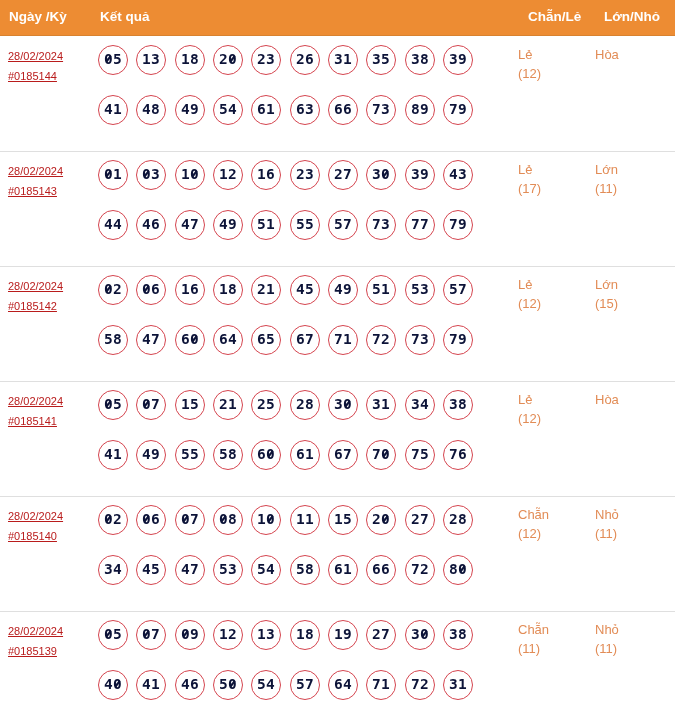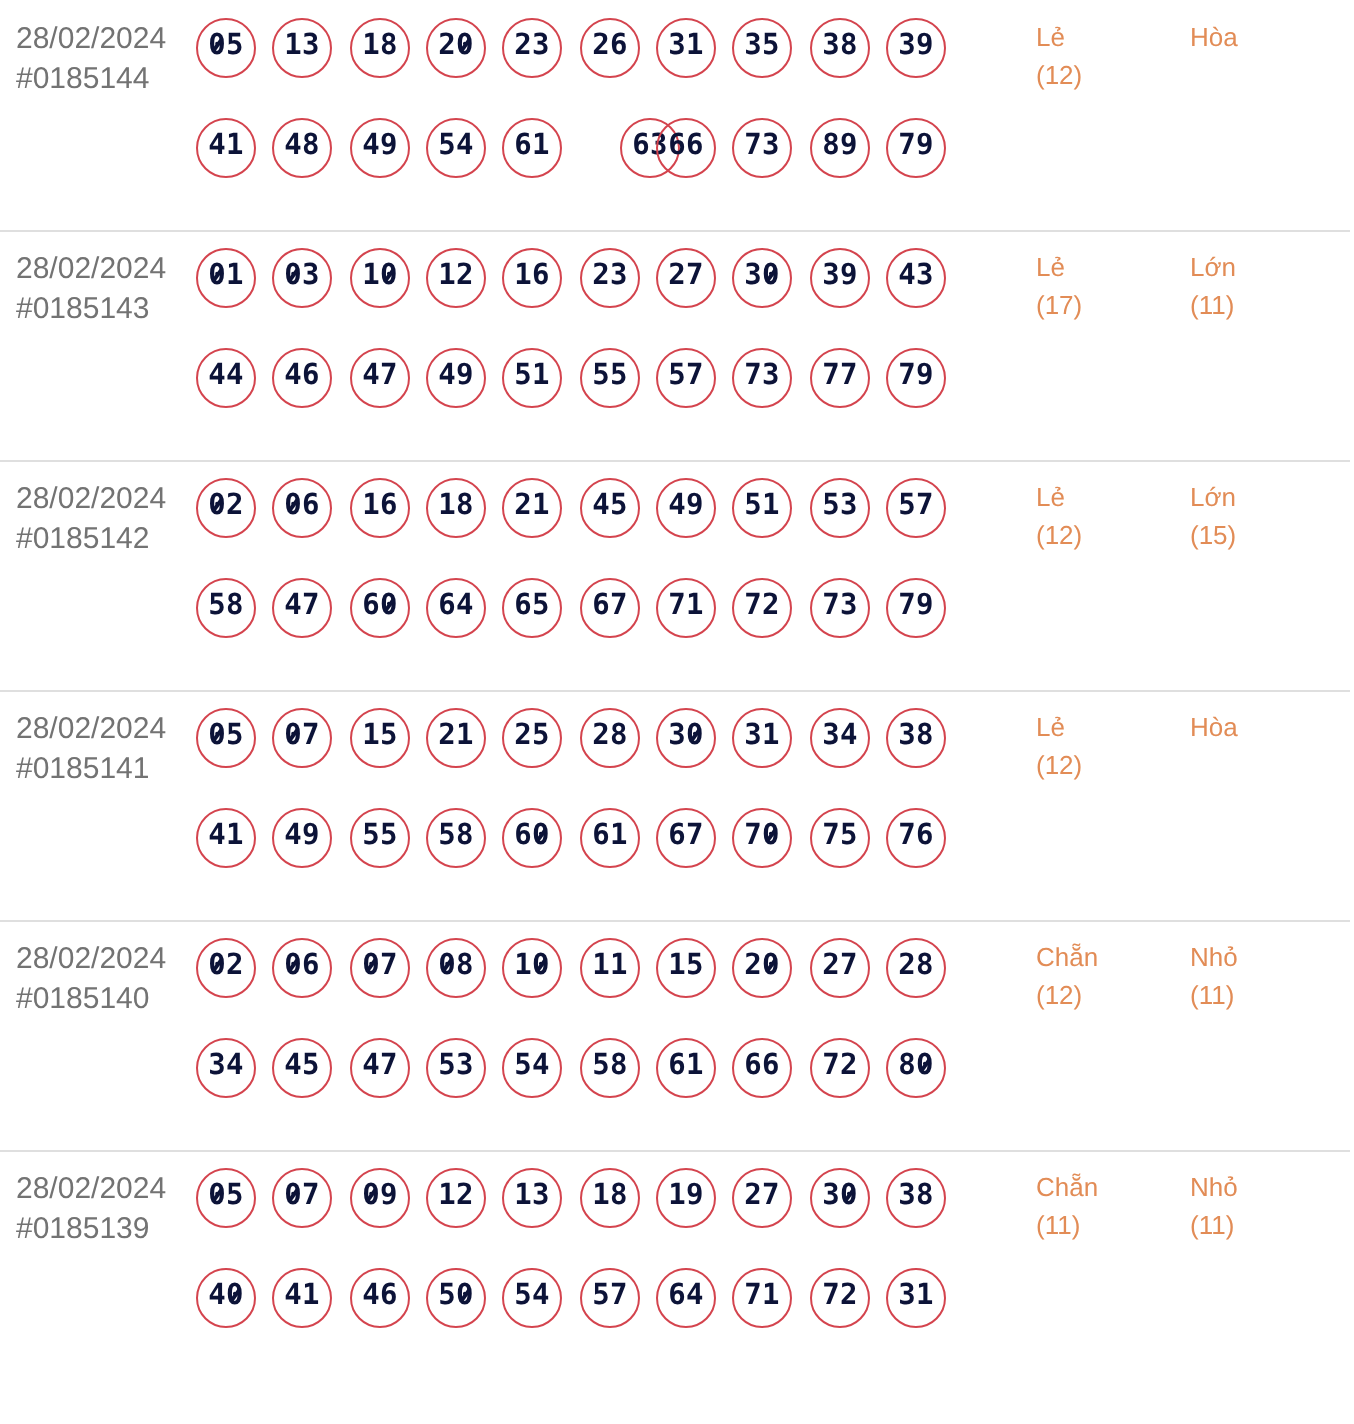--- a/index.html
+++ b/index.html
@@ -13,21 +13,21 @@
              color:#fff;font-size:13.5px;font-weight:bold;white-space:nowrap;}
   .th-date{left:9px;}
   .th-result{left:100px;}
   .th-oddeven{left:528px;}
   .th-bigsmall{left:604px;}
   .row{position:relative;height:115px;width:675px;}
   .rowsep{position:absolute;left:0;bottom:-1px;width:675px;height:1px;
           background:#dfdfdf;}
   .row:last-child .rowsep{display:none;}
   .cell-date{position:absolute;left:8px;top:10px;width:88px;
-             color:#737373;font-size:15px;line-height:20px;}
+             color:#b91c1c;font-size:11px;line-height:20px;text-decoration:underline;}
   .cell-date div{white-space:nowrap;}
   .balls{position:absolute;left:98px;top:9px;width:375px;height:80px;}
   .ball{position:absolute;width:28px;height:28px;border:1px solid #D4444E;
         border-radius:50%;box-sizing:content-box;
         font-family:"DejaVu Sans Mono","Liberation Mono",monospace;
         font-weight:bold;font-size:14.5px;line-height:26px;
         text-align:center;color:#0C1338;letter-spacing:0.2px;}
   .zero-slash{position:absolute;width:6.6px;height:1.5px;background:#0C1338;
               transform:rotate(-54deg);top:12.1px;}
   .zero-slash.c0{left:6.1px;}
@@ -36,20 +36,26 @@
              color:#E28C56;font-size:13px;line-height:19px;}
   .cell-stat div{white-space:nowrap;}
   .cell-oddeven{left:518px;width:80px;}
   .cell-bigsmall{left:595px;width:80px;}
 </style>
 </head>
 <body>
 
 <div class="table">
 
+  <div class="thead">
+    <div class="th th-date">Ngày /Kỳ</div>
+    <div class="th th-result">Kết quả</div>
+    <div class="th th-oddeven">Chẵn/Lẻ</div>
+    <div class="th th-bigsmall">Lớn/Nhỏ</div>
+  </div>
 
   <div class="tbody" id="tbody">
       <div class="row">
         <div class="rowsep"></div>
         <div class="cell-date">
           <div>28/02/2024</div>
           <div>#0185144</div>
         </div>
         <div class="balls">
           <div class="ball" style="left: 0px; top: 0px;">05<i class="zero-slash c0"></i></div>
@@ -60,21 +66,21 @@
           <div class="ball" style="left: 192px; top: 0px;">26</div>
           <div class="ball" style="left: 230px; top: 0px;">31</div>
           <div class="ball" style="left: 268px; top: 0px;">35</div>
           <div class="ball" style="left: 307px; top: 0px;">38</div>
           <div class="ball" style="left: 345px; top: 0px;">39</div>
           <div class="ball" style="left: 0px; top: 50px;">41</div>
           <div class="ball" style="left: 38px; top: 50px;">48</div>
           <div class="ball" style="left: 77px; top: 50px;">49</div>
           <div class="ball" style="left: 115px; top: 50px;">54</div>
           <div class="ball" style="left: 153px; top: 50px;">61</div>
-          <div class="ball" style="left: 192px; top: 50px; margin-left: 20px;">63</div>
+          <div class="ball" style="left: 192px; top: 50px;">63</div>
           <div class="ball" style="left: 230px; top: 50px;">66</div>
           <div class="ball" style="left: 268px; top: 50px;">73</div>
           <div class="ball" style="left: 307px; top: 50px;">89</div>
           <div class="ball" style="left: 345px; top: 50px;">79</div>
         </div>
         <div class="cell-stat cell-oddeven">
           <div>Lẻ</div>
           <div>(12)</div>
         </div>
         <div class="cell-stat cell-bigsmall">

